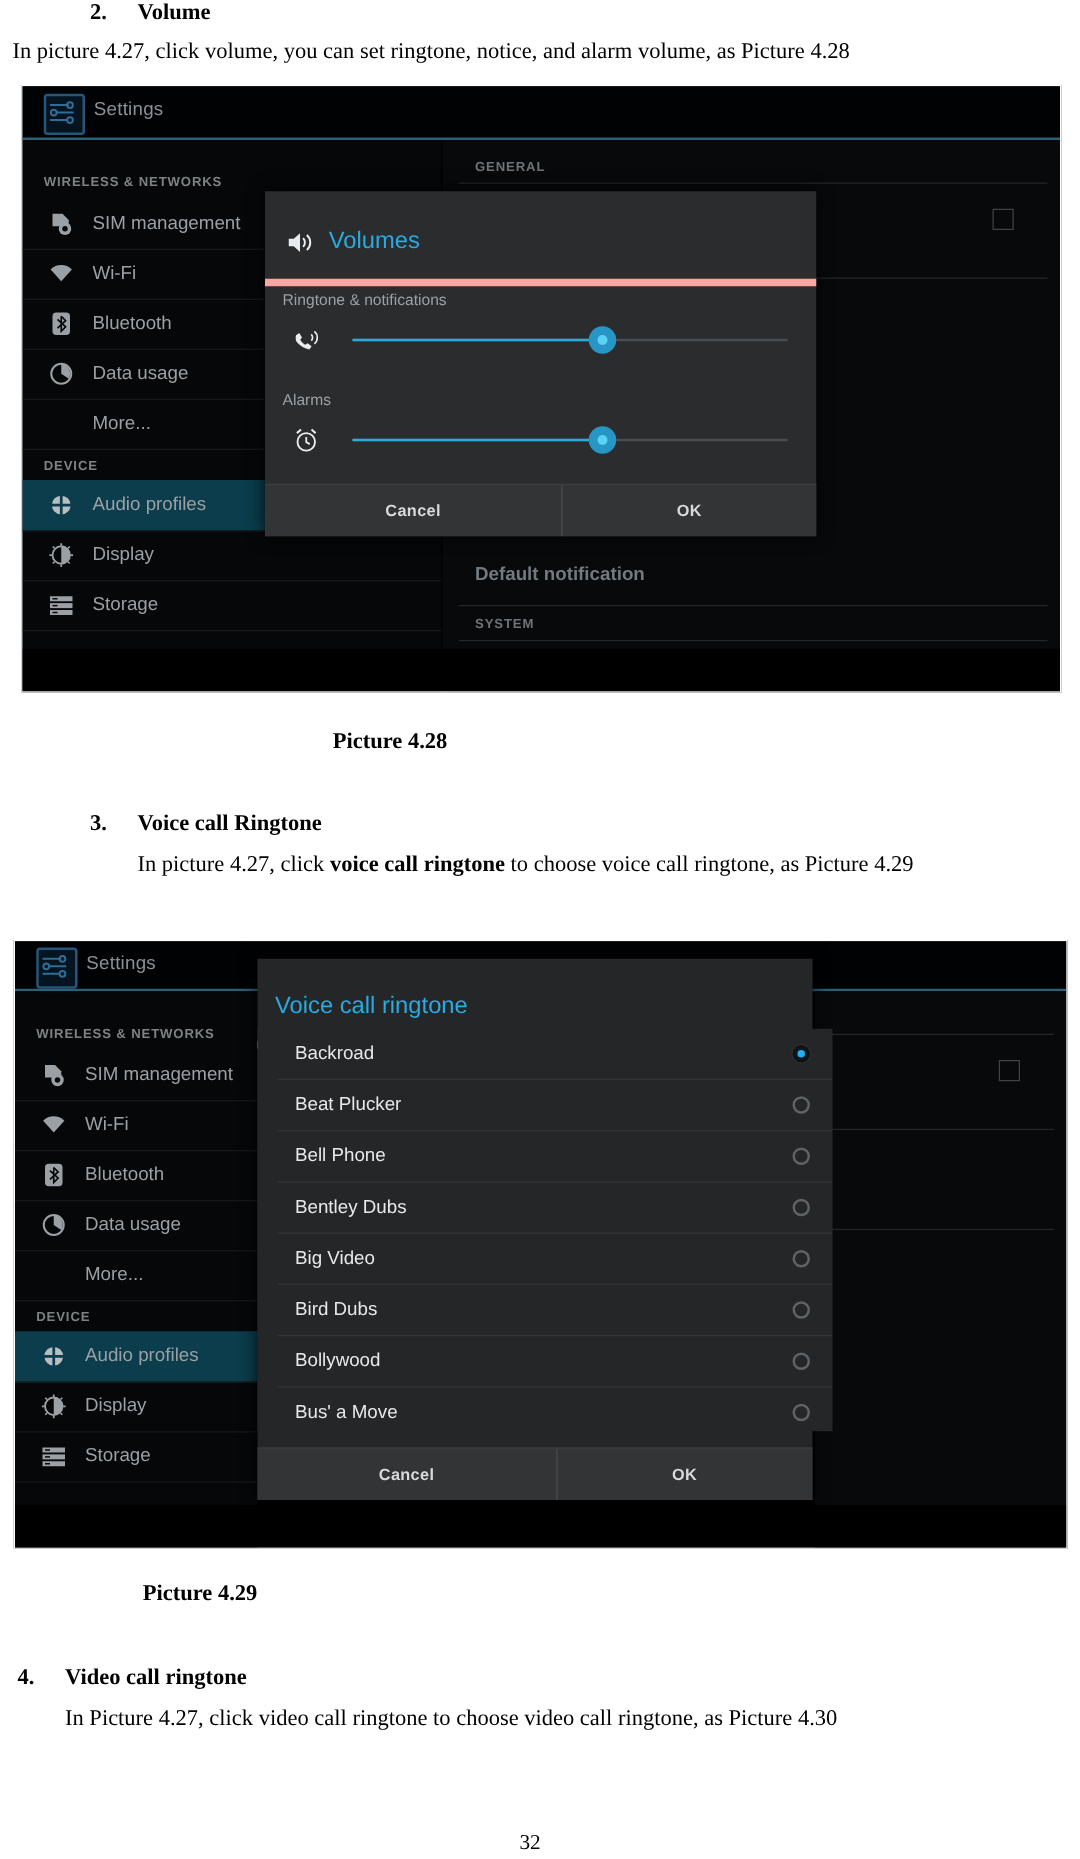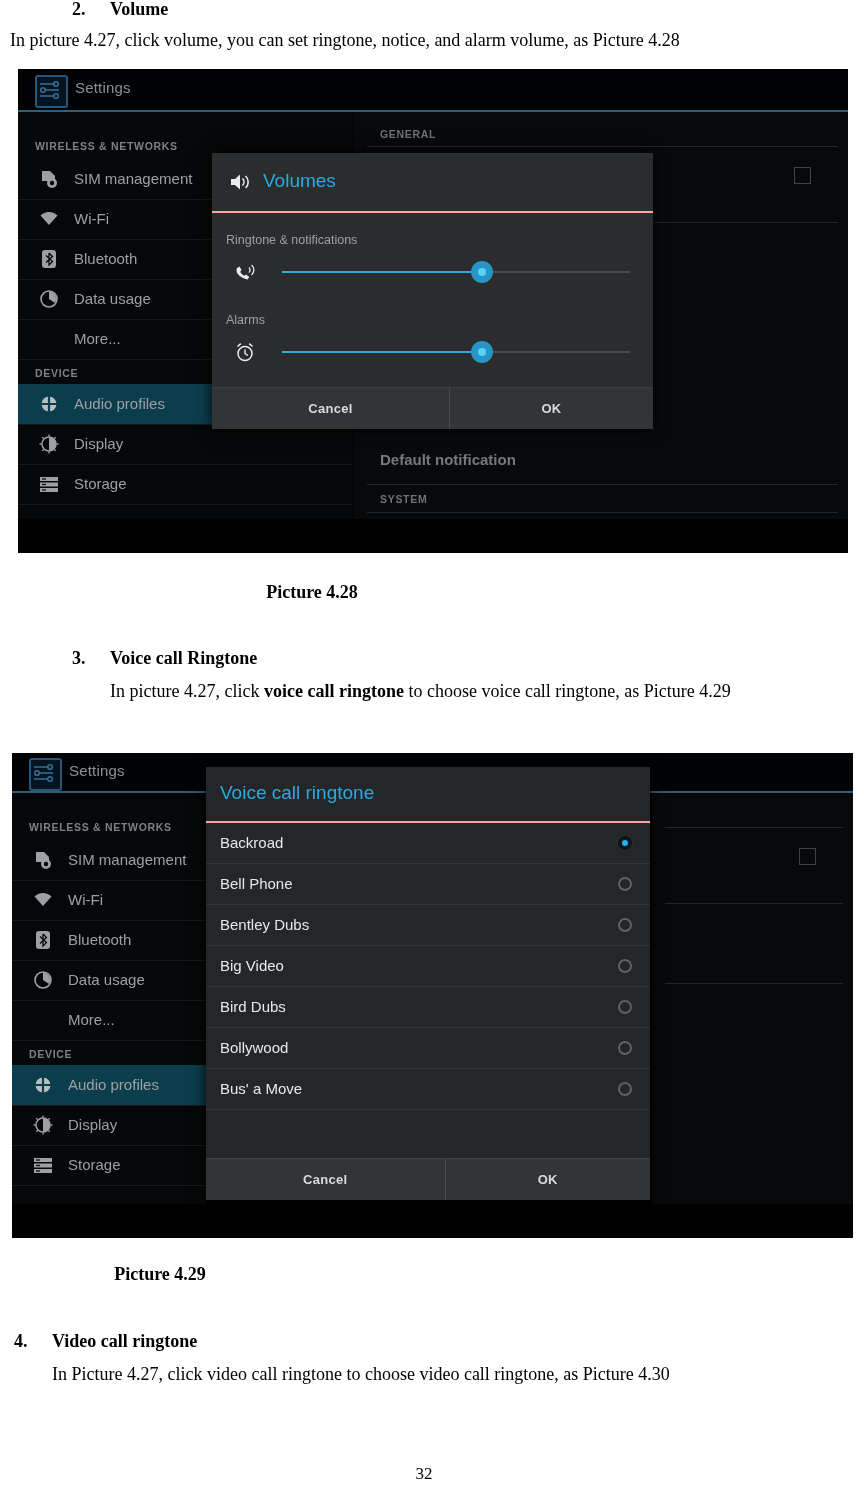--- a/index.html
+++ b/index.html
@@ -216,23 +216,23 @@
     position: absolute;
     background: #2a2c2e;
     box-shadow: 0 0 14px rgba(0,0,0,.85);
   }
   #volumes-dialog {
     left: 194px; top: 84px;
     width: 441px; height: 276px;
   }
   .dlg-head {
     position: absolute;
-    left: 0; top: 0; width: 100%;
+    left: 0; top: 12px; width: 100%;
     height: 58px;
-    border-bottom: 2px solid #fca5a5;
+    border-bottom: 6px solid #fca5a5;
   }
   .dlg-head .title {
     position: absolute;
     left: 51px; top: 17px;
     font-family: "Liberation Sans", sans-serif;
     font-size: 19px;
     color: #2aaae0;
   }
   .dlg-head .spk {
     position: absolute;
@@ -305,20 +305,21 @@
   #ringtone-dialog .dlg-head .title {
     left: 14px; top: 15px;
     font-size: 19px;
   }
   .rt-list {
     position: absolute;
     left: 0; top: 56px; width: 100%;
     bottom: 55px;
     overflow: hidden;
     background: #242628;
+    padding-left: 16px;
   }
   .rt-row {
     position: relative;
     height: 40px;
     border-bottom: 1px solid #323436;
   }
   .rt-row .name {
     position: absolute;
     left: 14px; top: 11px;
     font-family: "Liberation Sans", sans-serif;
@@ -643,20 +644,24 @@
     <div class="dlg-head">
       <span class="title">Voice call ringtone</span>
     </div>
 
     <div class="rt-list">
       <div class="rt-row">
         <span class="name">Backroad</span>
         <span class="radio on"></span>
       </div>
       <div class="rt-row">
+        <span class="name">Beat Plucker</span>
+        <span class="radio"></span>
+      </div>
+      <div class="rt-row">
         <span class="name">Bell Phone</span>
         <span class="radio"></span>
       </div>
       <div class="rt-row">
         <span class="name">Bentley Dubs</span>
         <span class="radio"></span>
       </div>
       <div class="rt-row">
         <span class="name">Big Video</span>
         <span class="radio"></span>

